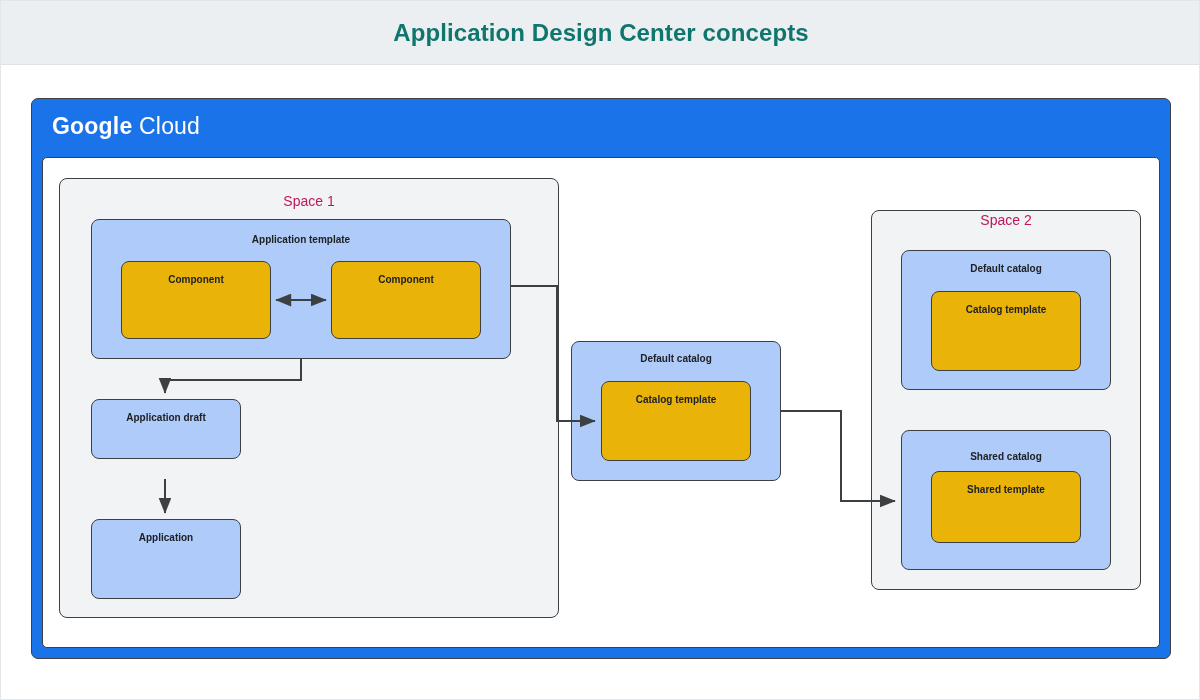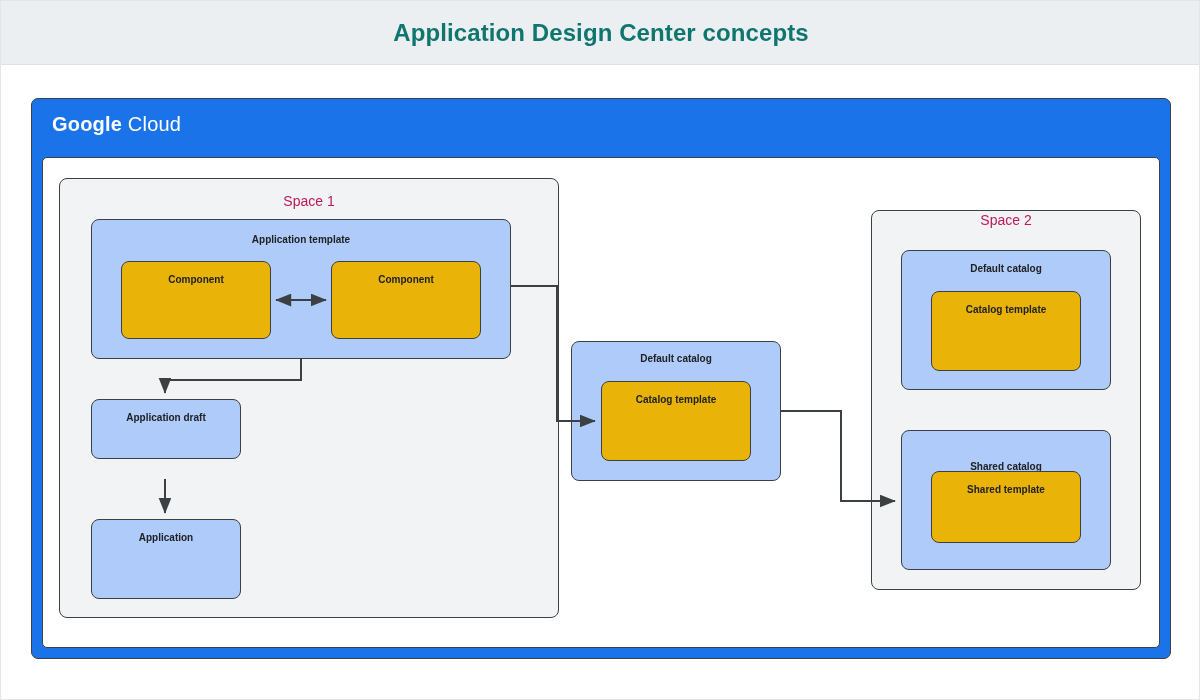--- a/index.html
+++ b/index.html
@@ -47,21 +47,21 @@
     left: 30px; top: 97px;
     width: 1140px; height: 561px;
     background: #1a73e8;
     border: 1px solid #3c4043;
     border-radius: 7px;
     box-sizing: border-box;
   }
   #gc-logo {
     position: absolute;
     left: 20px; top: 14px;
-    font-size: 20px;
+    font-size: 23px;
     color: #ffffff;
     letter-spacing: 0.2px;
   }
   #gc-logo .g-bold { font-weight: bold; }
   #gc-logo .g-light { font-weight: normal; }
 
   #gc-inner {
     position: absolute;
     left: 10px; top: 58px;
     width: 1118px; height: 491px;
@@ -134,21 +134,21 @@
   #catalog-template-1 { left: 600px; top: 380px; width: 150px; height: 80px; }
   #catalog-template-1-label { top: 12px; }
 
   
   #default-catalog-2 { left: 900px; top: 249px; width: 210px; height: 140px; }
   #default-catalog-2-label { top: 12px; }
   #catalog-template-2 { left: 930px; top: 290px; width: 150px; height: 80px; }
   #catalog-template-2-label { top: 12px; }
 
   #shared-catalog { left: 900px; top: 429px; width: 210px; height: 140px; }
-  #shared-catalog-label { top: 30px; }
+  #shared-catalog-label { top: 20px; }
   #shared-template { left: 930px; top: 470px; width: 150px; height: 72px; }
   #shared-template-label { top: 12px; }
 
   
   #connectors {
     position: absolute;
     left: 0; top: 0;
     width: 1200px; height: 700px;
     pointer-events: none;
   }

